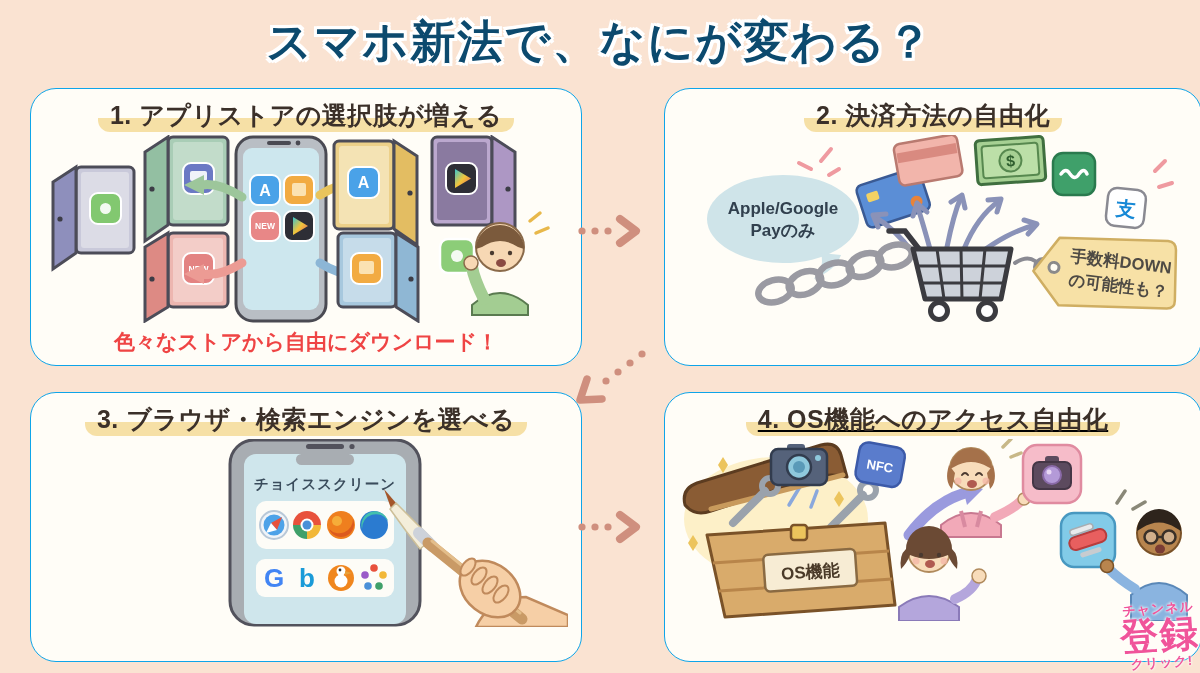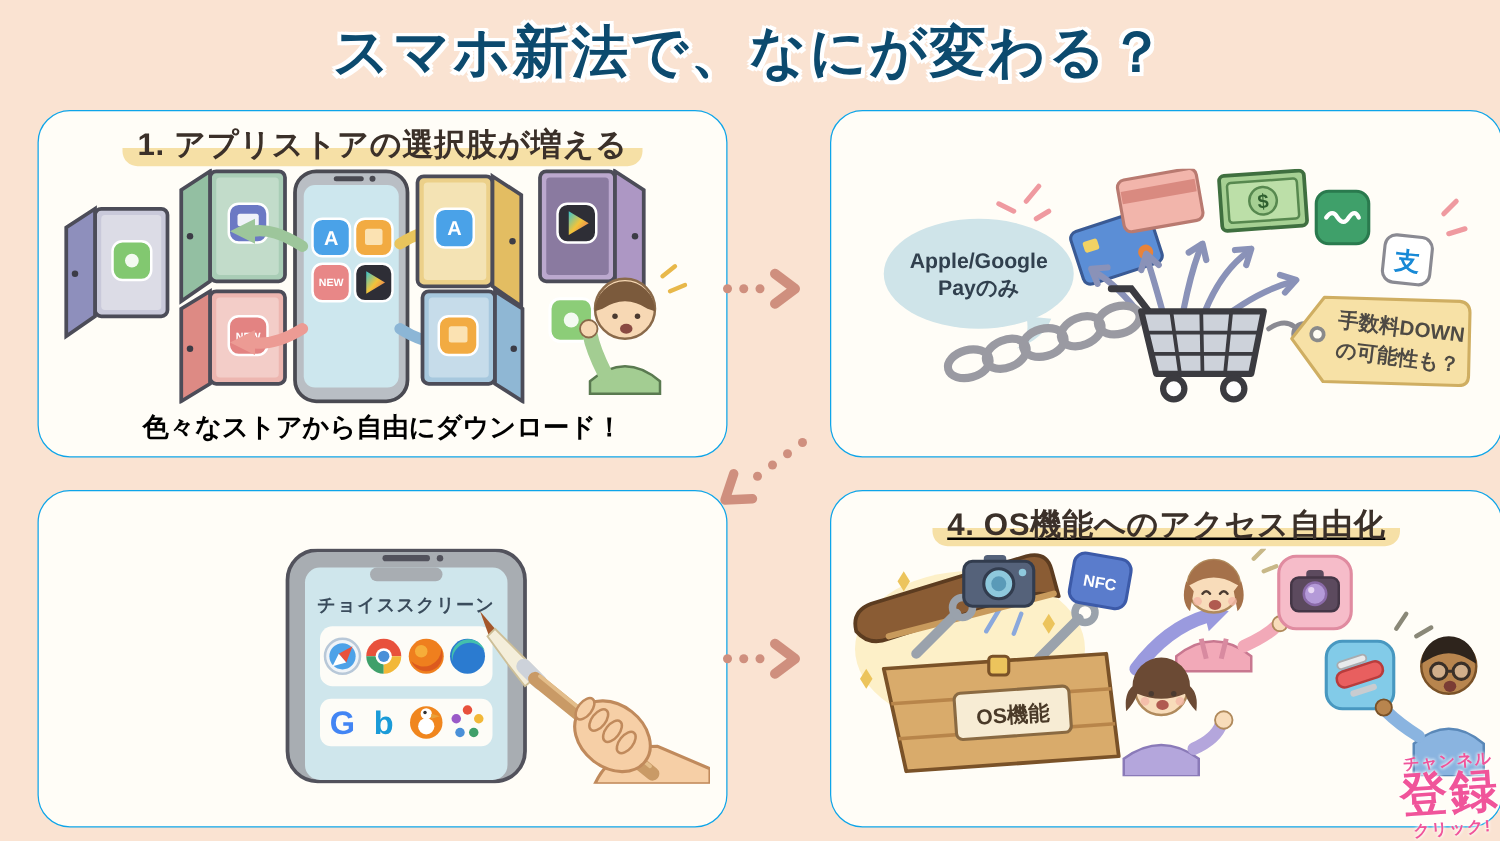--- a/index.html
+++ b/index.html
@@ -12,21 +12,21 @@
     text-shadow:-3px -3px 0 #fff,3px -3px 0 #fff,-3px 3px 0 #fff,3px 3px 0 #fff,0 -3px 0 #fff,0 3px 0 #fff,-3px 0 0 #fff,3px 0 0 #fff;
   }
   .panel { position:absolute; background:#fffdf7; border:1px solid #0ea5e9; border-radius:26px;margin-left:16px; }
   .p1 { left:14px;  top:88px;  width:552px; height:278px; }
   .p2 { left:648px; top:88px;  width:538px; height:278px; }
   .p3 { left:14px;  top:392px; width:552px; height:270px; }
   .p4 { left:648px; top:392px; width:538px; height:270px;text-decoration:underline; }
   .heading { margin-top:10px; text-align:center; font-size:25px; font-weight:800; color:#3b3029; letter-spacing:0.5px; }
   .hl { background:linear-gradient(to bottom, transparent 54%, #f6e0a6 54%); padding:0 12px 3px; border-radius:12px; }
   .illus { position:absolute; left:0; top:46px; width:100%; display:flex; justify-content:center; }
-  .caption { position:absolute; bottom:9px; width:100%; text-align:center; font-size:21px; font-weight:800; color:#000000; }
+  .caption { position:absolute; bottom:9px; width:100%; text-align:center; font-size:21px; font-weight:800; color:#ef4444; }
   .connector { position:absolute; }
   svg text { font-family:"Liberation Sans","DejaVu Sans",sans-serif; font-weight:700; }
   .watermark {
     position:absolute; right:-6px; bottom:4px; width:92px; text-align:center;
     color:#f0549a; font-weight:800; line-height:1.05; transform:rotate(-4deg);
     text-shadow:0 0 3px #fff,0 0 3px #fff;
   }
   .wm1 { font-size:13px; letter-spacing:1px; }
   .wm2 { font-size:38px; letter-spacing:2px; }
   .wm3 { font-size:13px; letter-spacing:1px; }
@@ -151,20 +151,21 @@
           <path d="M50,86 Q40,66 38,54" stroke="#a3cd92" stroke-width="12" fill="none" stroke-linecap="round"></path>
           <circle cx="37" cy="50" r="7" fill="#f7d8b4" stroke="#8a6a4a" stroke-width="1.5"></circle>
           <path d="M96,8 L106,0 M102,20 L114,15" stroke="#e8b84a" stroke-width="3.5" stroke-linecap="round"></path>
         </g>
       </svg>
     </div>
     <p class="caption">色々なストアから自由にダウンロード！</p>
   </section>
 
   <section class="panel p2">
+    <h2 class="heading"><span class="hl">2. 決済方法の自由化</span></h2>
     <div class="illus">
       <svg viewBox="0 0 508 190" width="508" height="190">
 
         <path d="M142,26 L152,14 M132,34 L120,28 M150,40 L160,34" stroke="#ef9aa0" stroke-width="4" stroke-linecap="round"></path>
         <path d="M476,36 L486,26 M480,52 L493,48" stroke="#ef9aa0" stroke-width="4" stroke-linecap="round"></path>
 
         <g>
           <ellipse cx="104" cy="84" rx="76" ry="44" fill="#cfe4e9"></ellipse>
           <path d="M142,118 q4,18 -8,26 q22,-8 28,-24 z" fill="#cfe4e9"></path>
           <text x="104" y="79" font-size="17" fill="#31404e" text-anchor="middle">Apple/Google</text>
@@ -234,20 +235,21 @@
           <path d="M24,10 L132,0 Q140,0 141,8 L146,58 Q147,66 139,67 L31,77 L2,46 Z" fill="#f7e1a6" stroke="#cfae62" stroke-width="2.5" stroke-linejoin="round"></path>
           <circle cx="22" cy="40" r="5" fill="#fffdf4" stroke="#8a8a8a" stroke-width="3"></circle>
           <text x="88" y="32" font-size="16.5" fill="#4e4a44" text-anchor="middle">手数料DOWN</text>
           <text x="88" y="56" font-size="16.5" fill="#4e4a44" text-anchor="middle">の可能性も？</text>
         </g>
       </svg>
     </div>
   </section>
 
   <section class="panel p3">
+    <h2 class="heading"><span class="hl">3. ブラウザ・検索エンジンを選べる</span></h2>
     <div class="illus">
       <svg viewBox="0 0 524 188" width="524" height="188">
 
         <g>
           <rect x="186" y="1" width="190" height="185" rx="24" fill="#a8adb2" stroke="#52525c" stroke-width="3"></rect>
           <rect x="200" y="15" width="162" height="170" rx="12" fill="#cfe6ec"></rect>
           <rect x="252" y="15" width="58" height="11" rx="5.5" fill="#a8adb2"></rect>
           <rect x="262" y="5" width="38" height="5" rx="2.5" fill="#52525c"></rect>
           <circle cx="308" cy="7.5" r="2.6" fill="#52525c"></circle>
           <text x="281" y="50" font-size="14.5" fill="#3a4c5c" text-anchor="middle" letter-spacing="1">チョイススクリーン</text>

